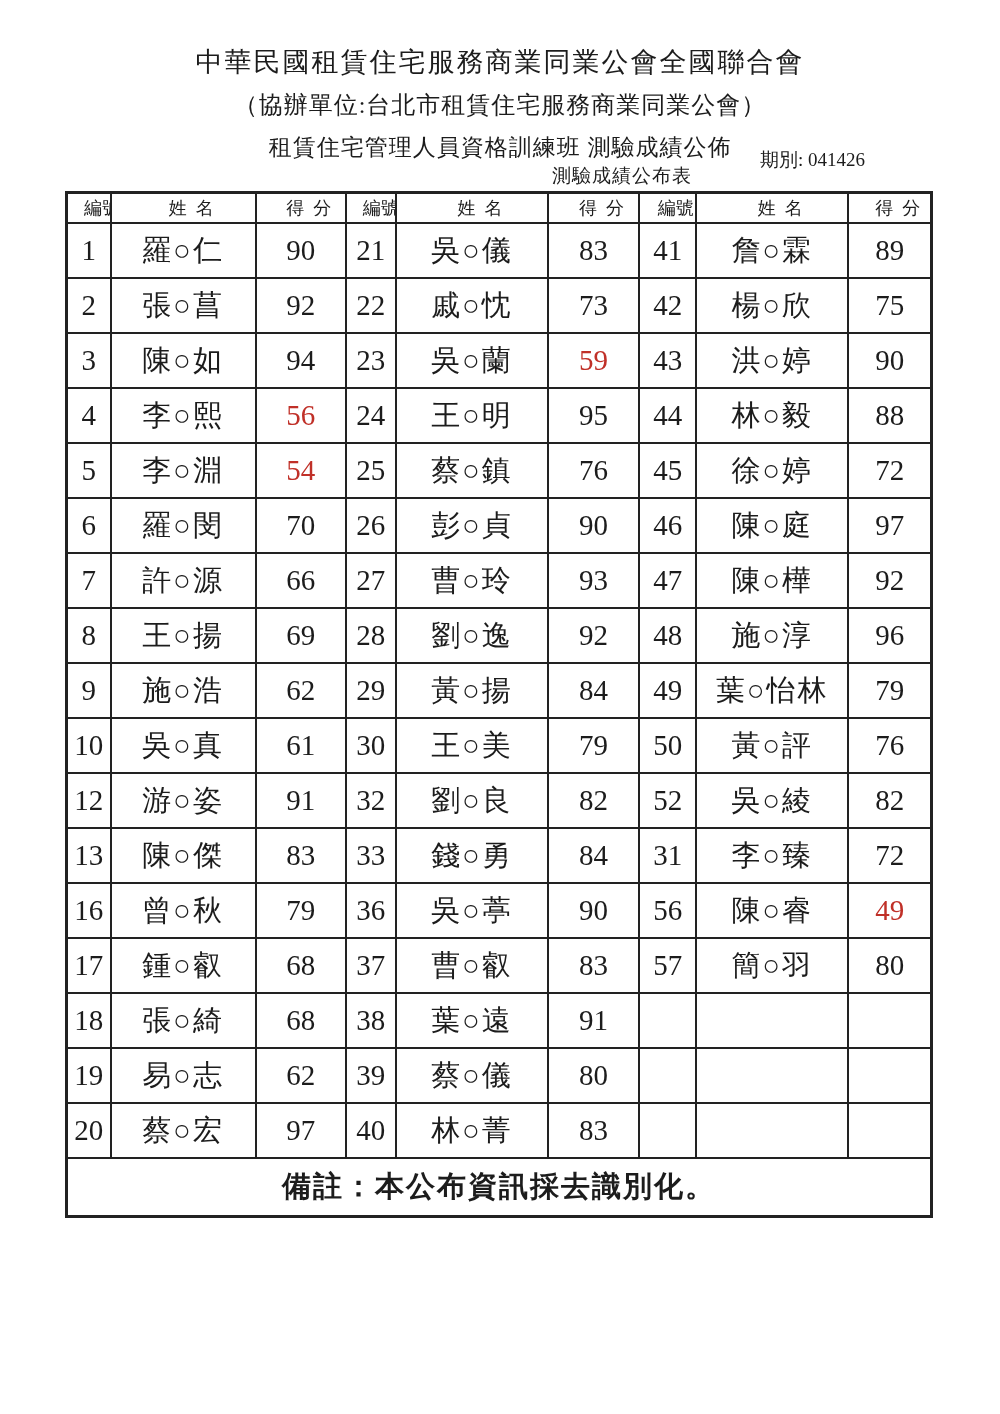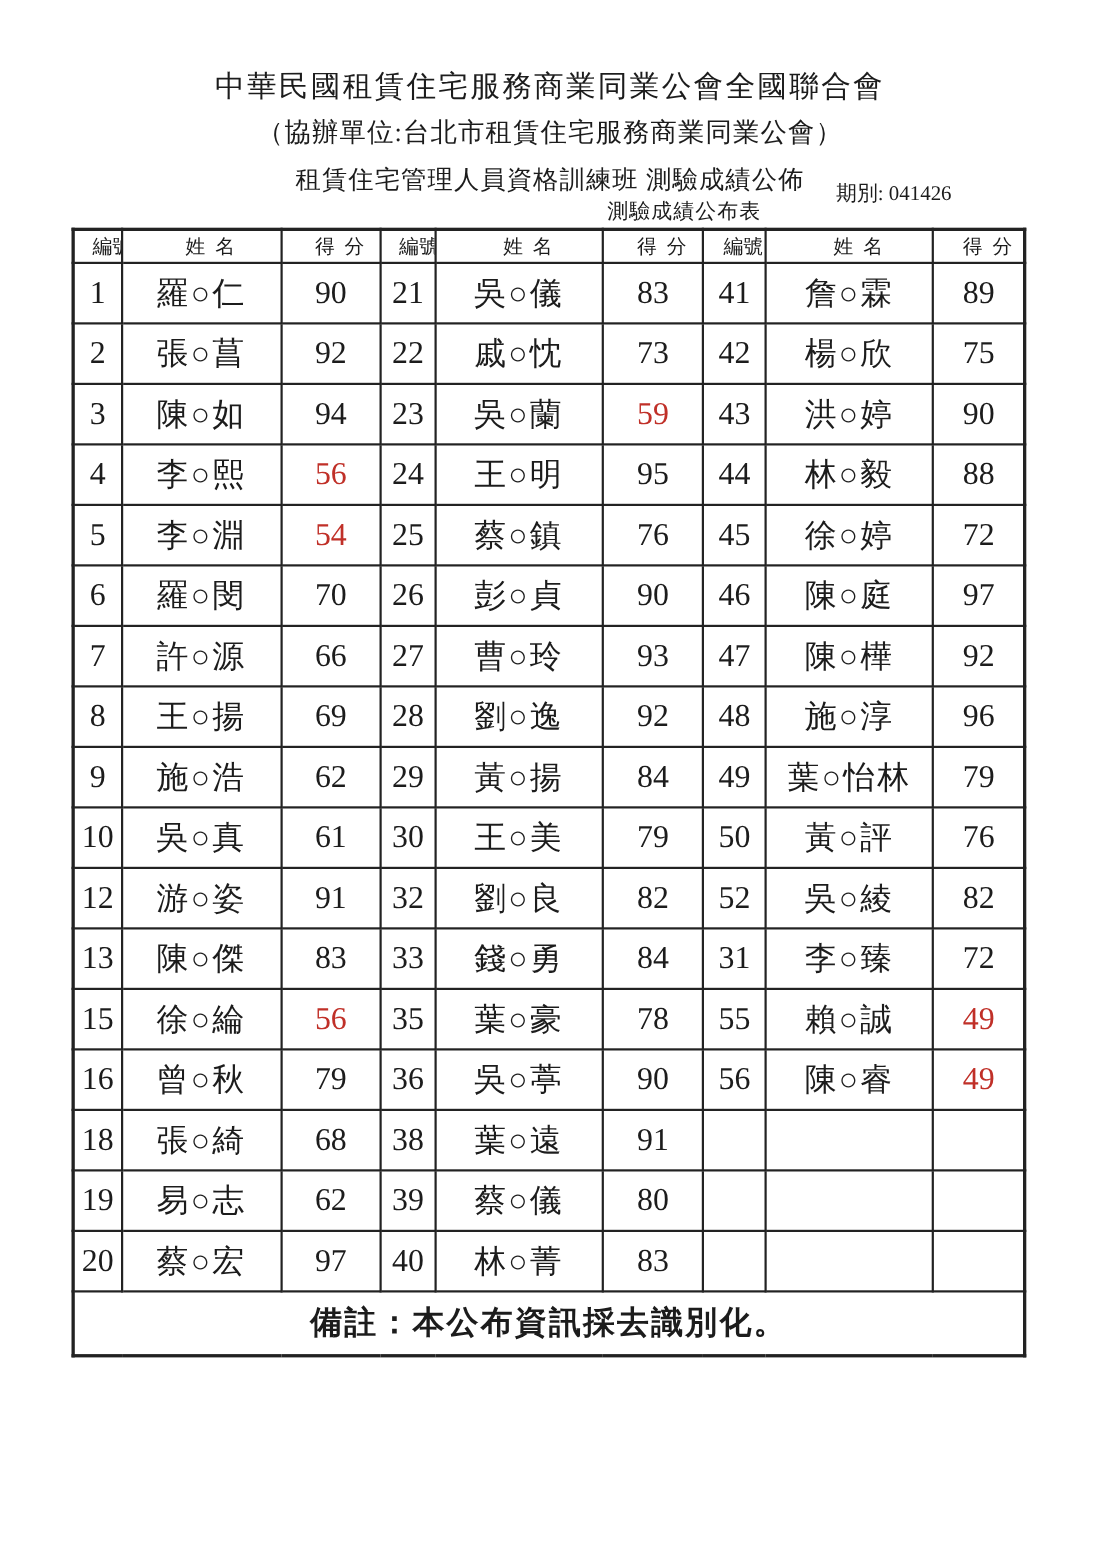--- a/index.html
+++ b/index.html
@@ -6,21 +6,21 @@
   .page{
     position:relative;
     width:1000px;height:1414px;
     background:#ffffff;
     color:var(--ink,#1c1c1c);
     font-family:"Liberation Serif","DejaVu Serif",serif;
     overflow:hidden;
     margin:0 auto;
   }
   .hdr{padding-top:46px;text-align:center;}
-  .title1{font-size:27px;line-height:32px;letter-spacing:2px;margin:16px 0 14px 0;}
+  .title1{font-size:27px;line-height:32px;letter-spacing:2px;margin:0 0 14px 0;}
   .title2{font-size:24px;line-height:26px;letter-spacing:1px;margin:0 0 17px 0;}
   .title3{font-size:23px;line-height:26px;letter-spacing:1px;margin:0 0 4px 0;}
   .caption-row{
     position:relative;height:24px;width:864px;margin:0 0 2px 66px;
     font-size:19px;text-align:center;
   }
   .caption-row .caption{position:absolute;left:486px;bottom:0;letter-spacing:1px;}
   .caption-row .period{position:absolute;left:694px;bottom:16px;}
   table.score{
     table-layout:fixed;
@@ -210,40 +210,40 @@
           <td class="name">陳○傑</td>
           <td class="score">83</td>
           <td class="no">33</td>
           <td class="name">錢○勇</td>
           <td class="score">84</td>
           <td class="no">31</td>
           <td class="name">李○臻</td>
           <td class="score">72</td>
         </tr>
         <tr>
-          <td class="no">15</td>
-          <td class="name">徐○綸</td>
-          <td class="score fail">56</td>
-          <td class="no">35</td>
-          <td class="name">葉○豪</td>
-          <td class="score">78</td>
-          <td class="no">55</td>
-          <td class="name">賴○誠</td>
-          <td class="score fail">49</td>
-        </tr>
-        <tr>
           <td class="no">16</td>
           <td class="name">曾○秋</td>
           <td class="score">79</td>
           <td class="no">36</td>
           <td class="name">吳○葶</td>
           <td class="score">90</td>
           <td class="no">56</td>
           <td class="name">陳○睿</td>
           <td class="score fail">49</td>
+        </tr>
+        <tr>
+          <td class="no">17</td>
+          <td class="name">鍾○叡</td>
+          <td class="score">68</td>
+          <td class="no">37</td>
+          <td class="name">曹○叡</td>
+          <td class="score">83</td>
+          <td class="no">57</td>
+          <td class="name">簡○羽</td>
+          <td class="score">80</td>
         </tr>
         <tr>
           <td class="no">18</td>
           <td class="name">張○綺</td>
           <td class="score">68</td>
           <td class="no">38</td>
           <td class="name">葉○遠</td>
           <td class="score">91</td>
           <td class="no"></td>
           <td class="name"></td>

